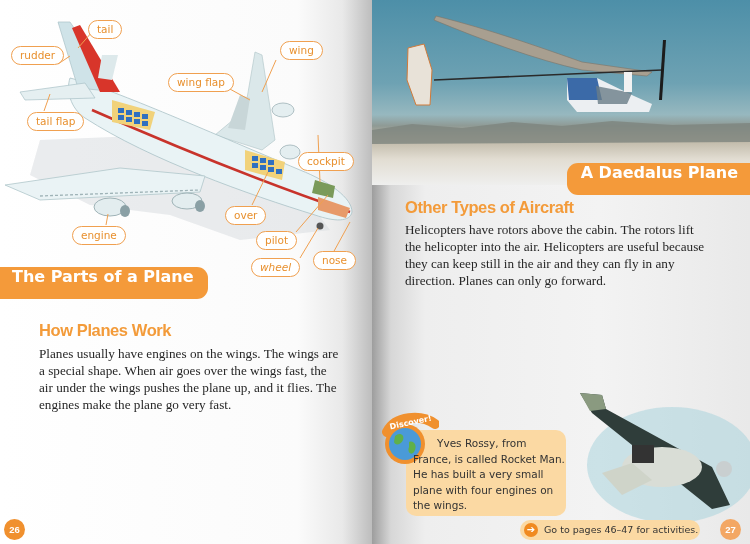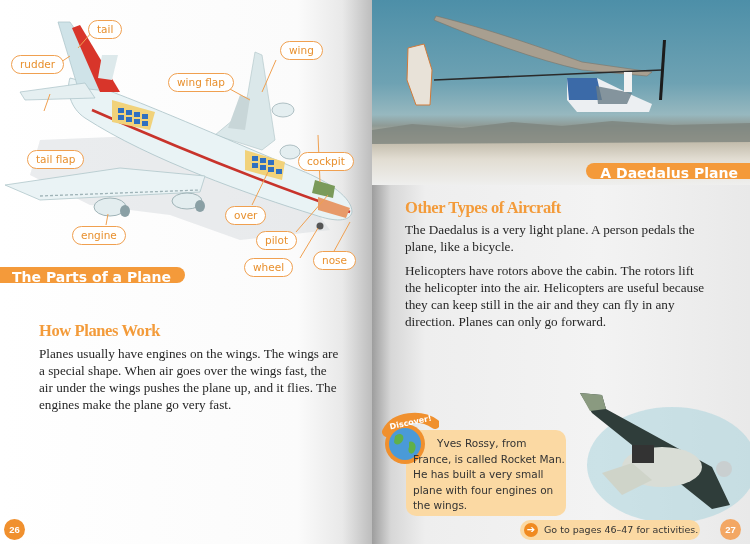--- a/index.html
+++ b/index.html
@@ -26,29 +26,29 @@
   .plane-illus svg { position: absolute; left: 0; top: 0; }
 
   .label-bubble {
     position: absolute; height: 19px; padding: 0 8px;
     border: 1.5px solid #f0a050; border-radius: 10px; background: #ffffff;
     color: #e8902e; font-family: "DejaVu Sans", sans-serif; font-size: 10.5px;
     line-height: 16px; white-space: nowrap;
   }
 
   .caption-tab {
-    position: absolute; height: 16px; padding: 0 14px 0 12px;
+    position: absolute; height: 32px; padding: 0 14px 0 12px;
     background: #f49a3a; color: #ffffff;
-    font-family: "DejaVu Sans", sans-serif; font-size: 14px; font-weight: bold;
+    font-family: "DejaVu Sans", sans-serif; font-size: 16px; font-weight: bold;
     line-height: 20px; border-radius: 0 11px 11px 0; white-space: nowrap;
   }
 
   .section-heading {
     position: absolute; color: #f39b3a;
-    font-family: Liberation Serif, serif; font-weight: bold; font-size: 16.5px;
+    font-family: Liberation Sans, sans-serif; font-weight: bold; font-size: 16.5px;
     letter-spacing: -0.4px;
   }
 
   .body-text {
     position: absolute; color: #262626; font-size: 13.2px; line-height: 17px;
   }
   .body-text p { margin-bottom: 7px; }
 
   .page-number {
     position: absolute; width: 21px; height: 21px; border-radius: 50%;
@@ -162,30 +162,30 @@
           <line x1="318" y1="135" x2="320" y2="182"></line>
           <line x1="252" y1="205" x2="268" y2="172"></line>
           <line x1="296" y1="232" x2="328" y2="195"></line>
           <line x1="300" y1="258" x2="318" y2="228"></line>
           <line x1="333" y1="253" x2="350" y2="222"></line>
           <line x1="106" y1="225" x2="108" y2="214"></line>
         </g>
       </svg>
 
       <span class="label-bubble" style="left:88px;top:20px;">tail</span>
-      <span class="label-bubble" style="left:11px;top:55px;">rudder</span>
+      <span class="label-bubble" style="left:11px;top:46px;">rudder</span>
       <span class="label-bubble" style="left:280px;top:41px;text-align:right;">wing</span>
       <span class="label-bubble" style="left:168px;top:73px;">wing flap</span>
-      <span class="label-bubble" style="left:27px;top:112px;margin-top:38px;">tail flap</span>
+      <span class="label-bubble" style="left:27px;top:112px;">tail flap</span>
       <span class="label-bubble" style="left:298px;top:116px;margin-top:36px;">cockpit</span>
       <span class="label-bubble" style="left:225px;top:206px;">over</span>
       <span class="label-bubble" style="left:72px;top:226px;">engine</span>
       <span class="label-bubble" style="left:256px;top:231px;">pilot</span>
       <span class="label-bubble" style="left:313px;top:251px;">nose</span>
-      <span class="label-bubble" style="left:244px;top:258px;">wheel</span>
+      <span class="label-bubble" style="left:251px;top:258px;font-style:italic;">wheel</span>
     </div>
 
     <div class="caption-tab" style="left:0;top:267px;">The Parts of a Plane</div>
 
     <div class="section-heading" style="left:39px;top:321px;">How Planes Work</div>
 
     <div class="body-text" style="left:39px;top:345px;width:300px;">
       <p>Planes usually have engines on the wings. The wings are a special shape. When air goes over the wings fast, the air under the wings pushes the plane up, and it flies. The engines make the plane go very fast.</p>
     </div>
 
@@ -211,21 +211,20 @@
         <rect x="252" y="72" width="8" height="20" fill="#f2f2f2"></rect>
 
         <path d="M291,40 L294,40 L290,100 L287,100 Z" fill="#1c1c1c"></path>
       </svg>
       <div class="caption-tab" style="right:0;left:auto;top:163px;border-radius:11px 0 0 11px;padding:0 12px 0 14px;">A Daedalus Plane</div>
     </div>
 
     <div class="section-heading" style="left:33px;top:198px;">Other Types of Aircraft</div>
 
     <div class="body-text" style="left:33px;top:221px;width:300px;">
-      <p>The Daedalus is a very light plane. A person pedals the plane, like a bicycle.</p>
       <p>Helicopters have rotors above the cabin. The rotors lift the helicopter into the air. Helicopters are useful because they can keep still in the air and they can fly in any direction. Planes can only go forward.</p>
     </div>
 
     <div class="rocketman">
       <svg width="188" height="140" viewBox="0 0 188 140">
         <ellipse cx="110" cy="80" rx="85" ry="58" fill="#a9d4dc" opacity="0.55"></ellipse>
         <path d="M18,8 L40,10 L44,24 L150,82 L168,120 L150,124 L30,28 Z" fill="#2f3d3a"></path>
         <path d="M18,8 L40,10 L44,24 L28,26 Z" fill="#8a9a80"></path>
         <ellipse cx="100" cy="82" rx="40" ry="20" fill="#d9ddd6"></ellipse>
         <path d="M40,88 L70,78 L90,95 L60,110 Z" fill="#cfd4c9"></path>

